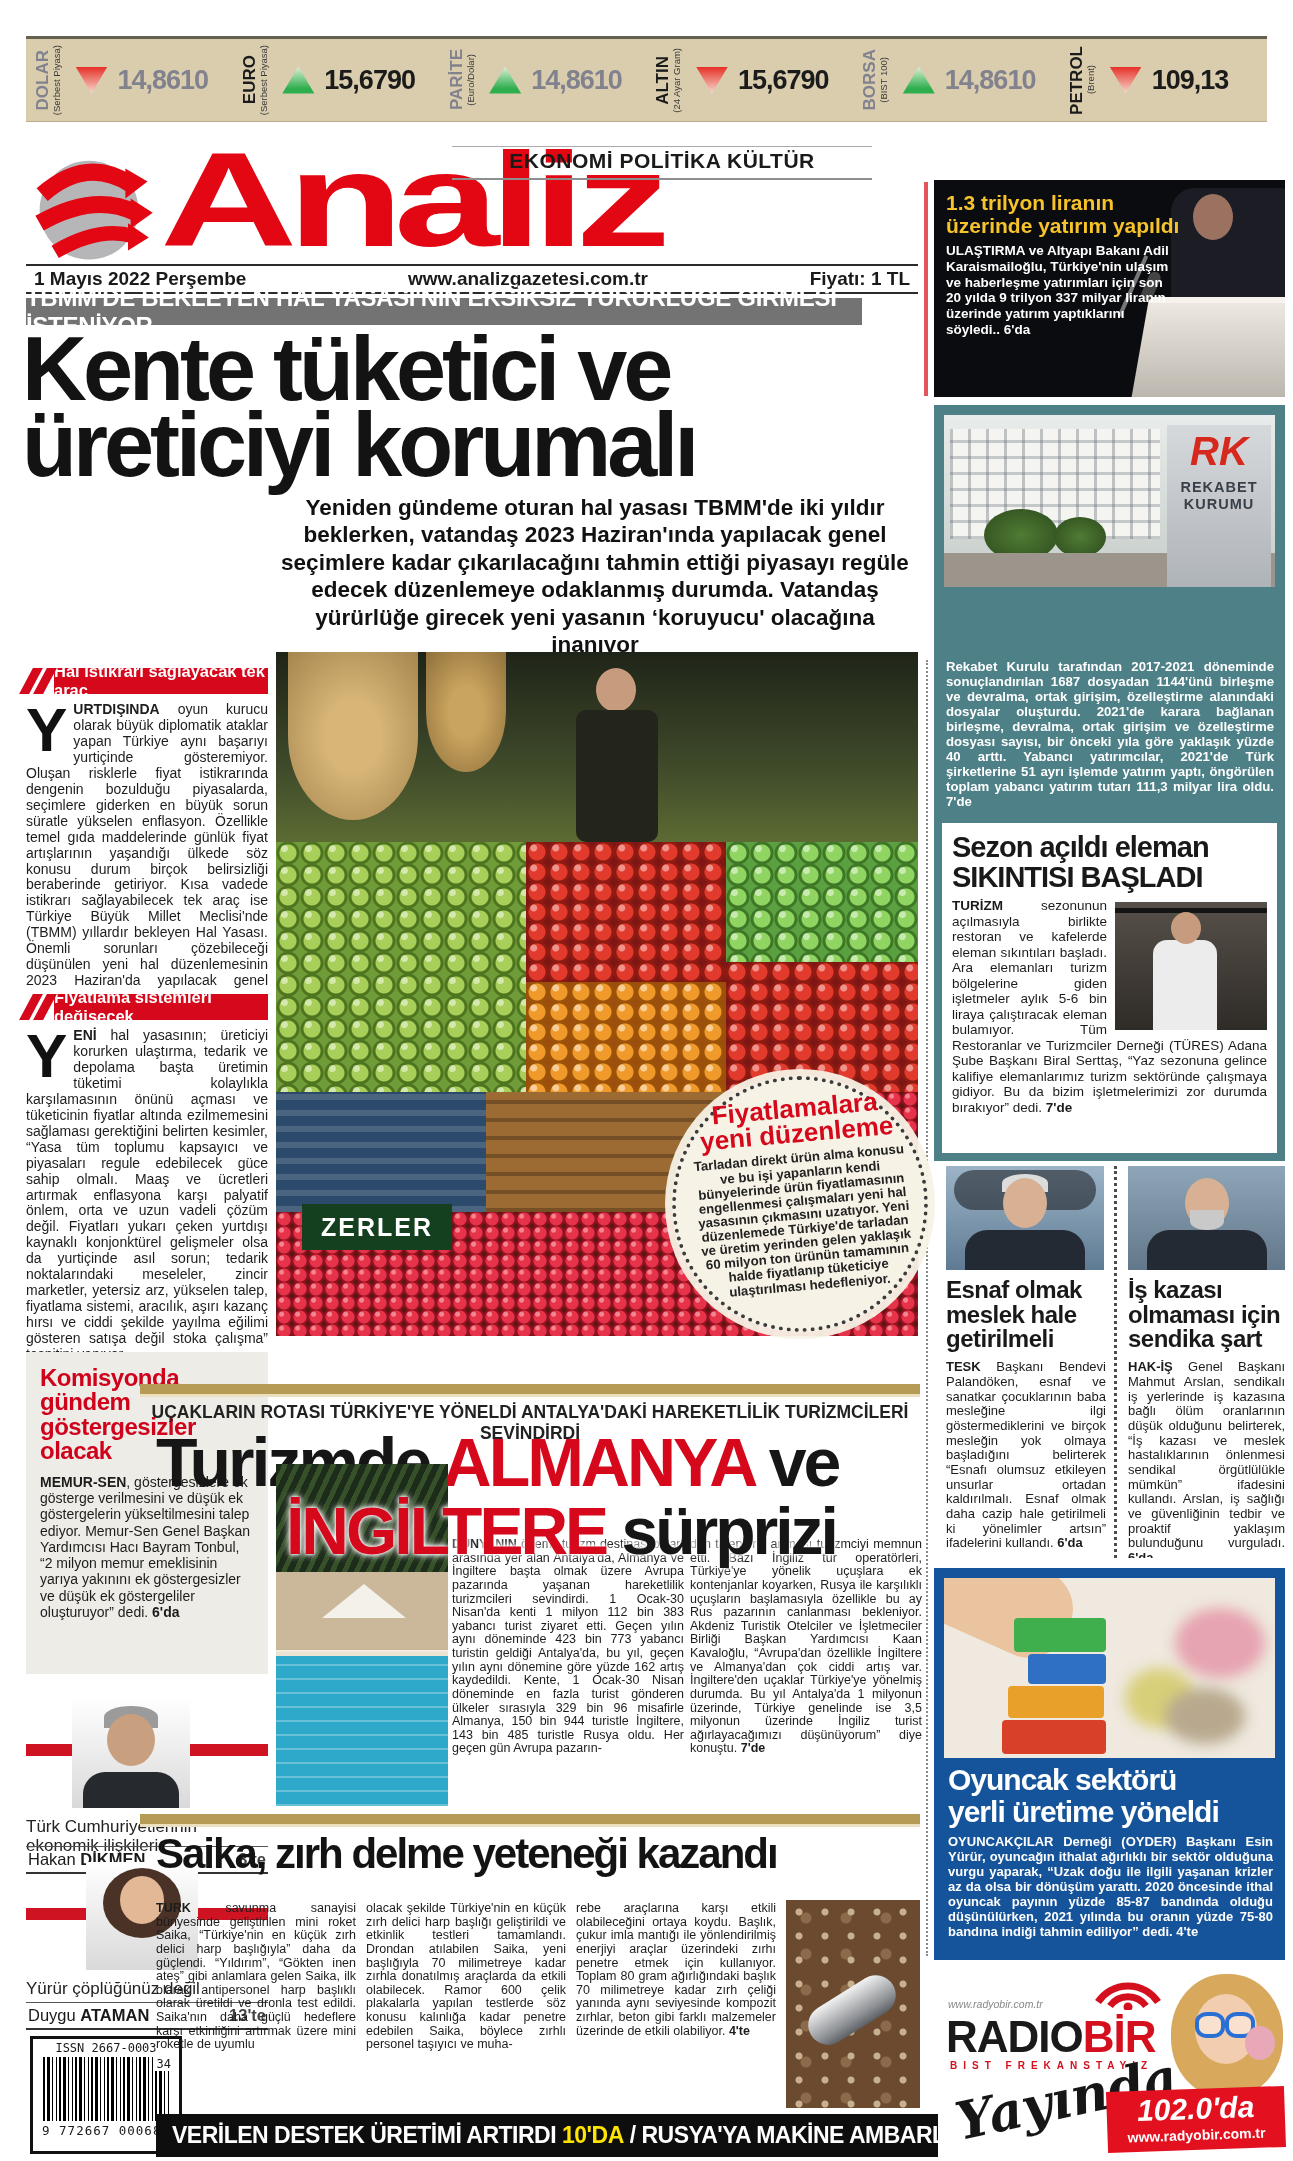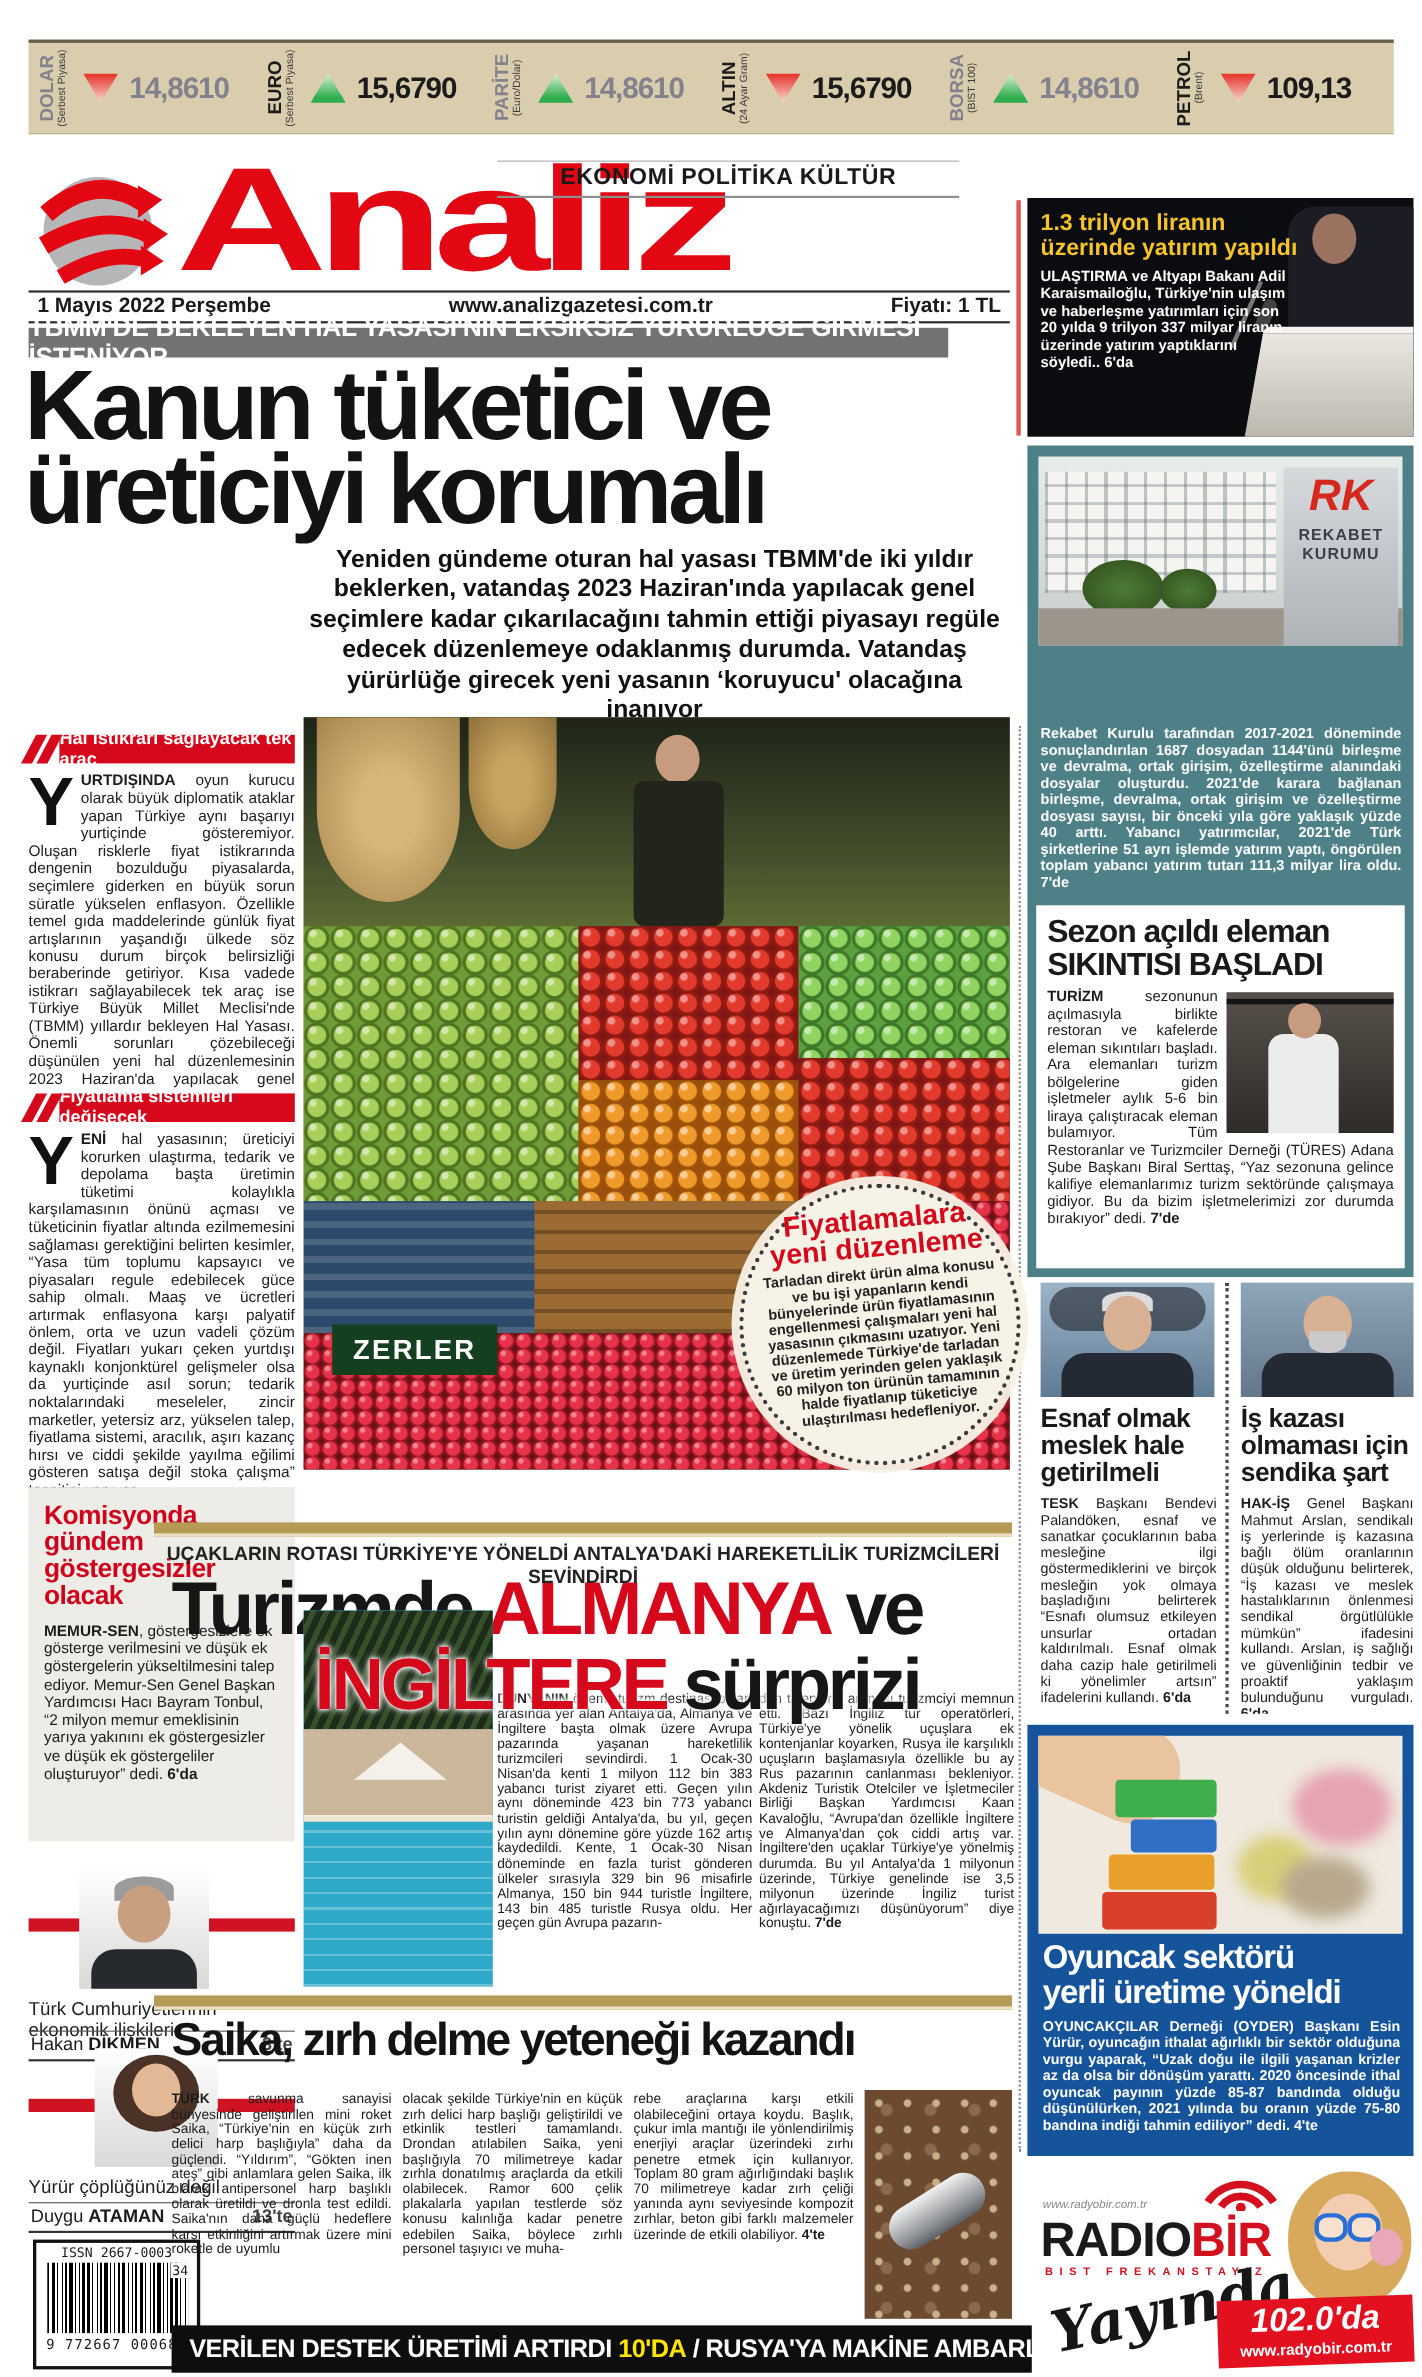--- a/index.html
+++ b/index.html
@@ -296,21 +296,21 @@
     <div class="inv-mic"></div>
     <div class="inv-mic2"></div>
     <div class="inv-h">
       <div>1.3 trilyon liranın</div>
         <div>üzerinde yatırım yapıldı</div>
     </div>
     <div class="inv-b"><b>ULAŞTIRMA</b><span> ve Altyapı Bakanı Adil Karaismailoğlu, Türkiye'nin ulaşım ve haberleşme yatırımları için son 20 yılda 9 trilyon 337 milyar liranın üzerinde yatırım yaptıklarını söyledi.. </span><b>6'da</b></div>
   </div>
 
   <div id="kicker-bar" class="ab">TBMM'DE BEKLEYEN HAL YASASI'NIN EKSİKSİZ YÜRÜRLÜĞE GİRMESİ İSTENİYOR</div>
-  <div id="main-h1" class="ab main-h">Kanun tüketici ve</div>
+  <div id="main-h1" class="ab main-h">Kente tüketici ve</div>
   <div id="main-h2" class="ab main-h">üreticiyi korumalı</div>
   <div id="main-lead" class="ab">Yeniden gündeme oturan hal yasası TBMM'de iki yıldır beklerken, vatandaş 2023 Haziran'ında yapılacak genel seçimlere kadar çıkarılacağını tahmin ettiği piyasayı regüle edecek düzenlemeye odaklanmış durumda. Vatandaş yürürlüğe girecek yeni yasanın ‘koruyucu' olacağına inanıyor</div>
 
   <div id="tag1" class="ab redtag">
     <span class="sl"></span>
       <span class="sl"></span>
     <span class="tagbox">Hal istikrarı sağlayacak tek araç</span>
   </div>
   <div id="body1" class="ab lbody jt">
     <span class="dc">Y</span><b>URTDIŞINDA</b><span> oyun kurucu olarak büyük diplomatik ataklar yapan Türkiye aynı başarıyı yurtiçinde gösteremiyor. Oluşan risklerle fiyat istikrarında dengenin bozulduğu piyasalarda, seçimlere giderken en büyük sorun süratle yükselen enflasyon. Özellikle temel gıda maddelerinde günlük fiyat artışlarının yaşandığı ülkede söz konusu durum birçok belirsizliği beraberinde getiriyor. Kısa vadede istikrarı sağlayabilecek tek araç ise Türkiye Büyük Millet Meclisi'nde (TBMM) yıllardır bekleyen Hal Yasası. Önemli sorunları çözebileceği düşünülen yeni hal düzenlemesinin 2023 Haziran'da yapılacak genel seçimlere yetiştirilemezse ülkede ciddi dalgalanmaların meydana gelebileceği öngörülüyor.</span>

